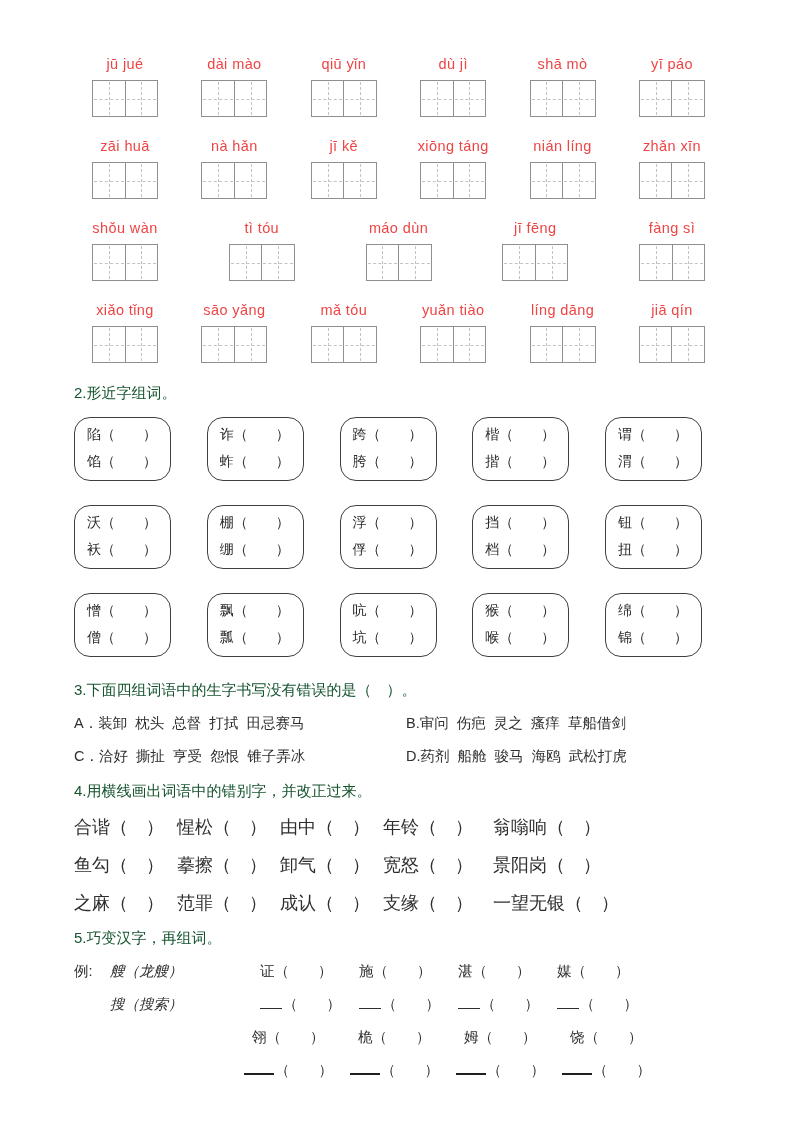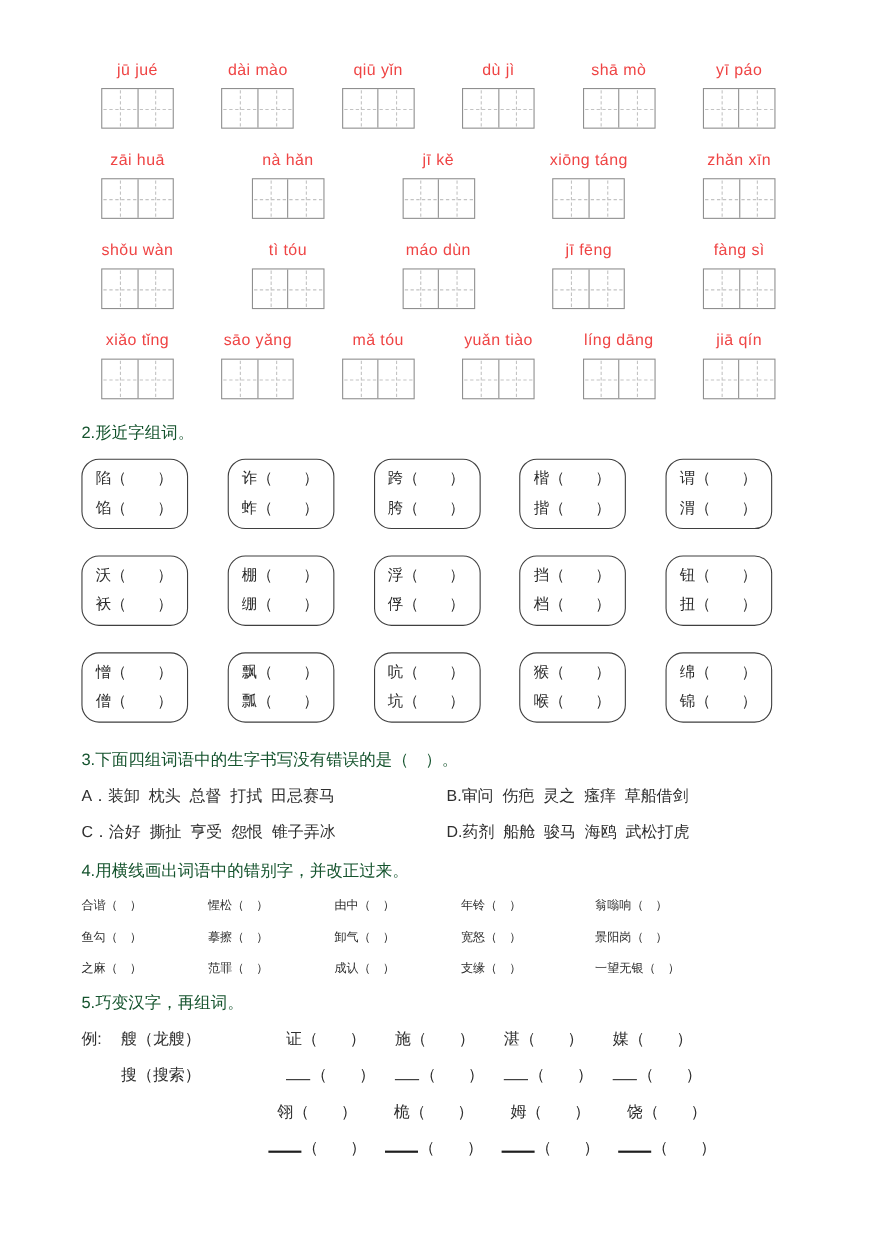--- a/index.html
+++ b/index.html
@@ -30,29 +30,29 @@
     padding:8px 0 9px 12px; display:flex; flex-direction:column; justify-content:space-between;
     overflow:hidden;
   }
   .pair-line { font-size:14px; white-space:nowrap; color:#2b2b2b; }
 
   
   .opt-grid { display:grid; grid-template-columns:332px 1fr; row-gap:14px; margin:12px 0 16px; font-size:14.5px; }
   .opt { white-space:pre; }
 
   
-  .fix-row { display:flex; margin-bottom:14px; font-size:11px;gap:12px; }
+  .fix-row { display:flex; margin-bottom:14px; font-size:18px; }
   .fix-item { width:103px; white-space:nowrap; }
   .fix-item:nth-child(4) { width:110px; }
   .fix-item:last-child { width:auto; }
 
   
   .s5-row { display:flex; align-items:baseline; font-size:14.5px; margin-bottom:14px; white-space:nowrap; }
   .s5-exlabel { width:36px; }
-  .s5-ex { width:150px; }
+  .s5-ex { width:150px;font-style:italic; }
   .s5-item { width:99px; }
   .s5-row.indent1 { margin-left:178px; }
   .s5-row.indent1 .s5-item { width:106px; }
   .s5-row.indent2 { margin-left:170px; margin-bottom:6px; }
   .s5-row.indent2 .s5-item { width:106px; }
   .blank { display:inline-block; width:22px; height:.95em; border-bottom:1.4px solid #2e2e2e; margin-right:1px; }
   .blank.bold { width:30px; border-bottom:2.2px solid #1f1f1f; }
 </style>
 </head>
 <body>
@@ -129,20 +129,27 @@
           </div>
         </div>
       <div class="pin-col">
           <div class="pin-label">xiōng táng</div>
           <div class="tzg">
             <div class="tzg-cell"></div>
             <div class="tzg-cell"></div>
           </div>
         </div>
       <div class="pin-col">
+          <div class="pin-label">nián líng</div>
+          <div class="tzg">
+            <div class="tzg-cell"></div>
+            <div class="tzg-cell"></div>
+          </div>
+        </div>
+      <div class="pin-col">
           <div class="pin-label">zhǎn xīn</div>
           <div class="tzg">
             <div class="tzg-cell"></div>
             <div class="tzg-cell"></div>
           </div>
         </div>
     </div>
 
     <div class="pin-row">
       <div class="pin-col">

